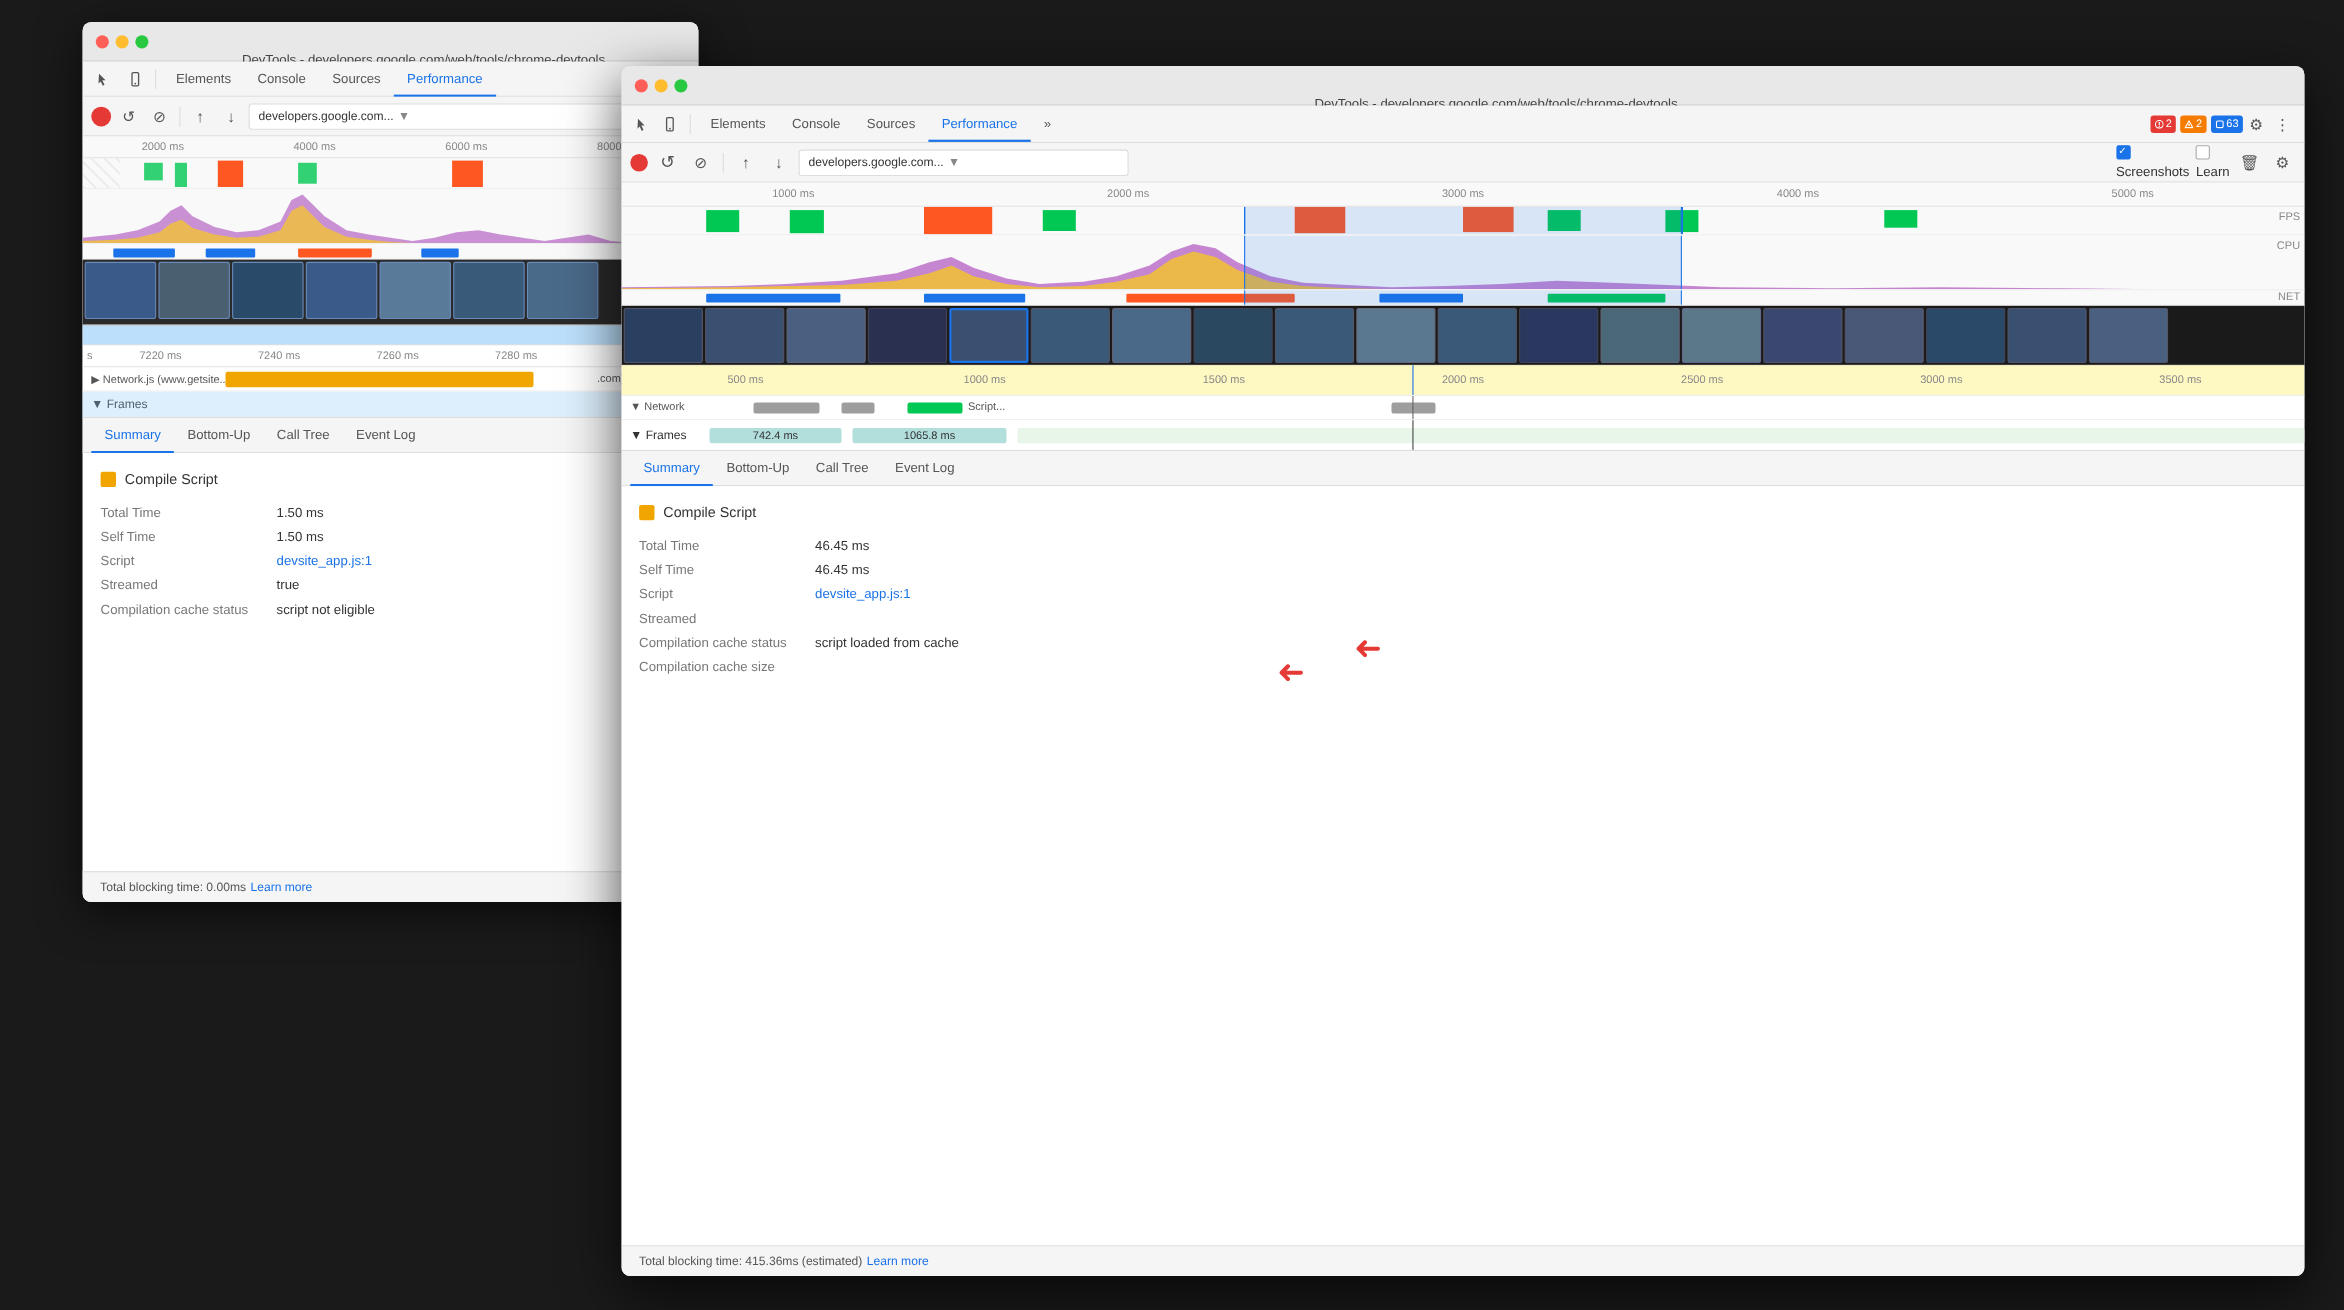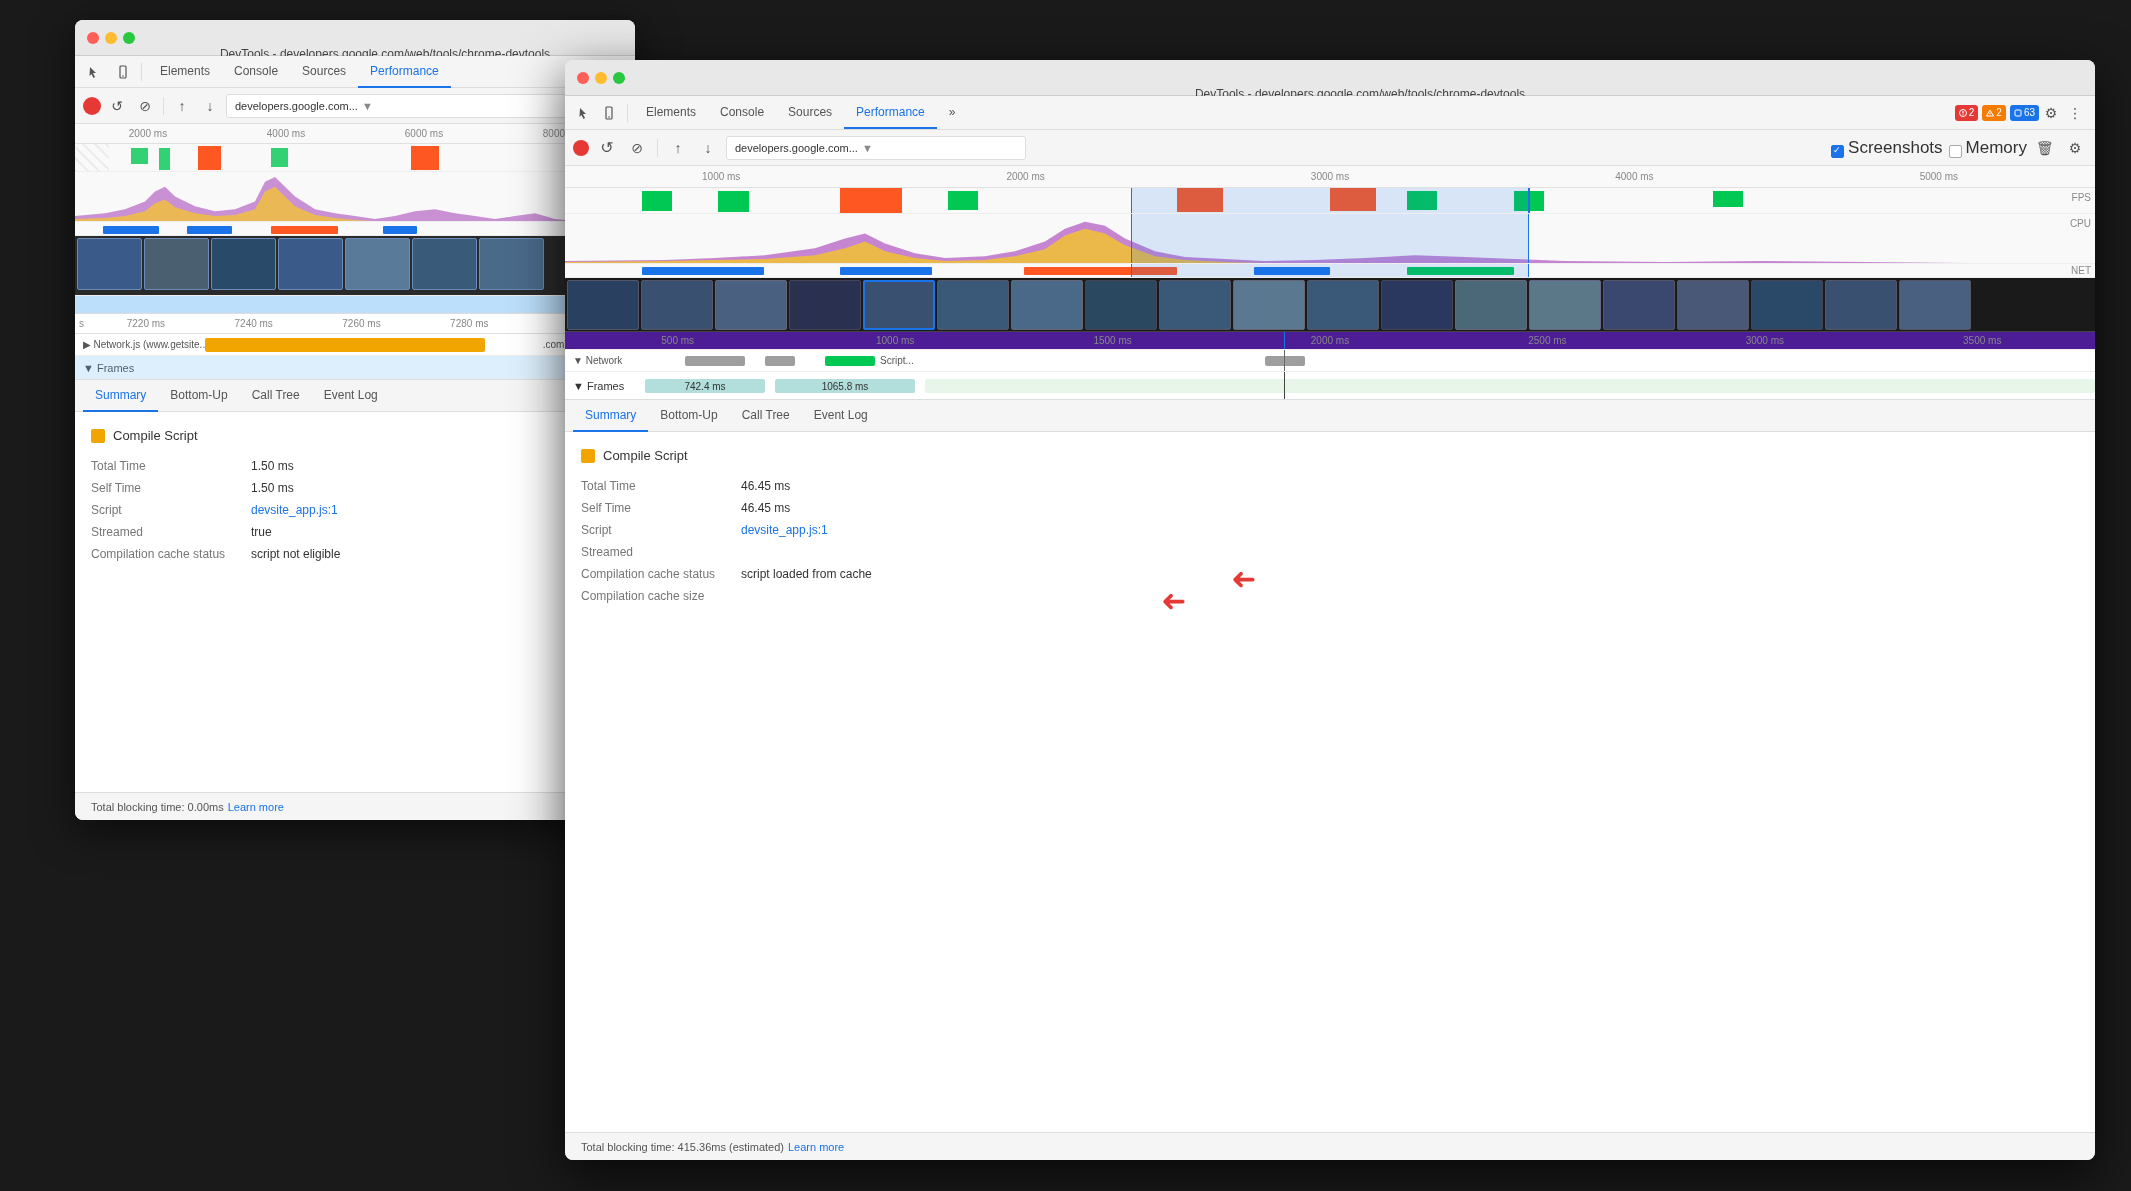--- a/index.html
+++ b/index.html
@@ -348,24 +348,25 @@
       background: #4a6a9a;
       border: 1px solid #6a8aba;
       border-radius: 2px;
       display: inline-block;
       flex-shrink: 0;
     }
 
     
     .cb-label {
       display: flex;
-      align-items: flex-end;
+      align-items: flex-start;
       gap: 4px;
-      font-size: 17px;
+      font-size: 12px;
       color: #333;
+      flex-direction: column;
     }
 
     .cb-box {
       width: 13px;
       height: 13px;
       border: 1px solid #aaa;
       background: white;
       display: inline-block;
       border-radius: 2px;
     }
@@ -677,21 +678,21 @@
     </div>
     <div style="flex:1;"></div>
 
     <label class="cb-label">
       <div class="cb-box checked"></div>
       <span>Screenshots</span>
     </label>
 
     <label class="cb-label">
       <div class="cb-box"></div>
-      <span>Memory</span>
+      <span>Learn</span>
     </label>
     <div class="icon-btn">🗑</div>
     <div class="icon-btn">⚙</div>
   </div>
 
   <div class="timeline-ruler" style="height:22px;padding:0 4px;background:#f9f9f9;">
     <div style="display:flex;width:100%;font-size:10px;color:#888;">
       <div style="flex:1;text-align:center;">1000 ms</div>
       <div style="flex:1;text-align:center;">2000 ms</div>
       <div style="flex:1;text-align:center;">3000 ms</div>
@@ -753,21 +754,21 @@
     <div style="width:72px;height:50px;background:#2a3860;border:1px solid #445;border-radius:2px;flex-shrink:0;"></div>
     <div style="width:72px;height:50px;background:#4a6878;border:1px solid #667;border-radius:2px;flex-shrink:0;"></div>
     <div style="width:72px;height:50px;background:#5a7888;border:1px solid #668;border-radius:2px;flex-shrink:0;"></div>
     <div style="width:72px;height:50px;background:#3a4870;border:1px solid #556;border-radius:2px;flex-shrink:0;"></div>
     <div style="width:72px;height:50px;background:#4a5878;border:1px solid #556;border-radius:2px;flex-shrink:0;"></div>
     <div style="width:72px;height:50px;background:#2a4868;border:1px solid #445;border-radius:2px;flex-shrink:0;"></div>
     <div style="width:72px;height:50px;background:#3a5070;border:1px solid #556;border-radius:2px;flex-shrink:0;"></div>
     <div style="width:72px;height:50px;background:#4a6080;border:1px solid #556;border-radius:2px;flex-shrink:0;"></div>
   </div>
 
-  <div style="height:18px;background:#4c1d95;border-bottom:1px solid #eee;display:flex;align-items:center;padding:0 4px;font-size:10px;color:#888;position:relative;">
+  <div style="height:28px;background:#fef9c3;border-bottom:1px solid #eee;display:flex;align-items:center;padding:0 4px;font-size:10px;color:#888;position:relative;">
     <div style="display:flex;width:100%;">
       <div style="flex:1;text-align:center;">500 ms</div>
       <div style="flex:1;text-align:center;">1000 ms</div>
       <div style="flex:1;text-align:center;">1500 ms</div>
       <div style="flex:1;text-align:center;">2000 ms</div>
       <div style="flex:1;text-align:center;">2500 ms</div>
       <div style="flex:1;text-align:center;">3000 ms</div>
       <div style="flex:1;text-align:center;">3500 ms</div>
     </div>
 

